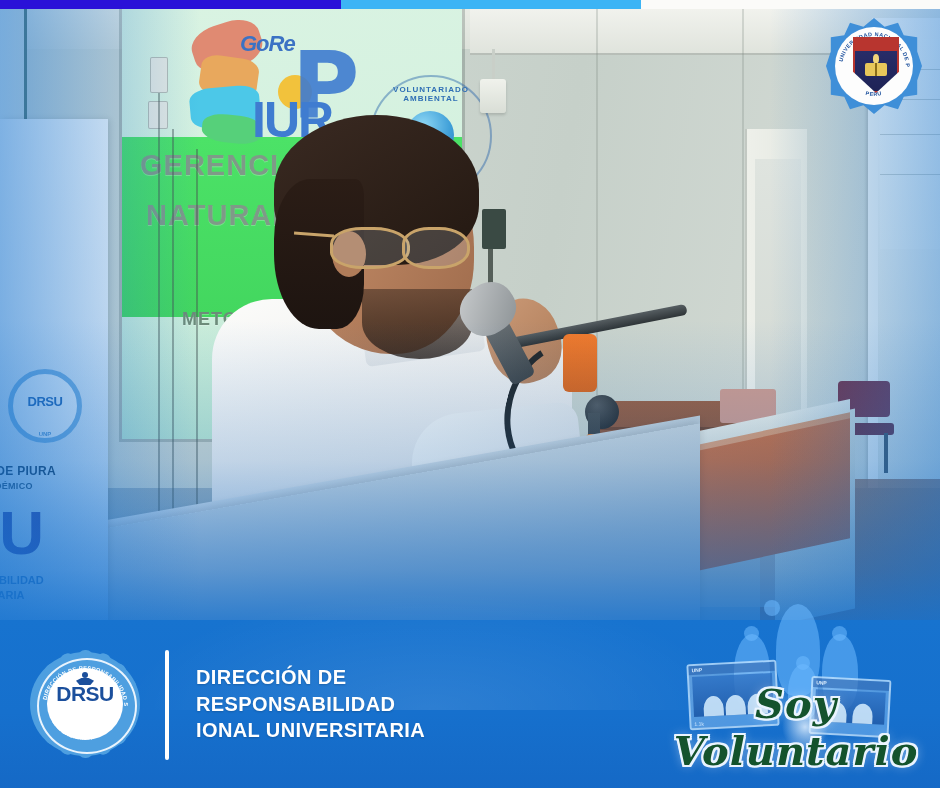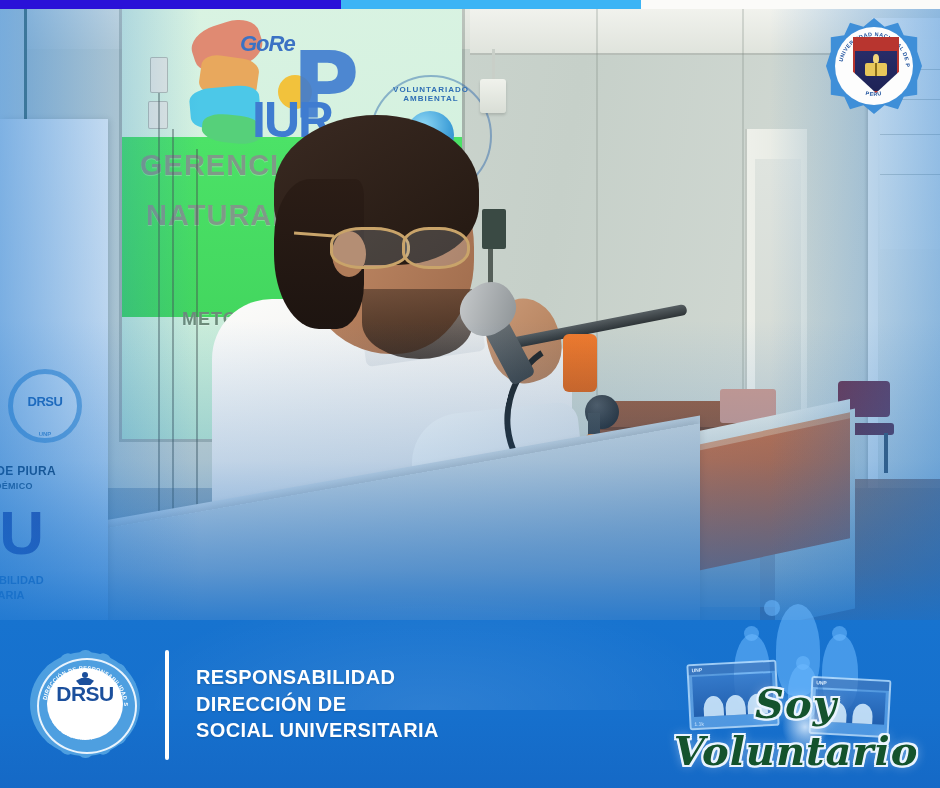--- a/index.html
+++ b/index.html
@@ -482,23 +482,23 @@
         <b></b>
         <s></s>
       </div>
     <div class="word">DRSU</div>
     <div class="unp">UNP</div>
   </div>
 
   <div class="divider"></div>
 
   <div class="ftitle">
+    <div>DIRECCIÓN DE</div>
     <div>RESPONSABILIDAD</div>
-    <div>DIRECCIÓN DE</div>
-    <div>SOCIAL UNIVERSITARIA</div>
+    <div>IONAL UNIVERSITARIA</div>
   </div>
 
   <div class="sv">
     <div class="sil" style="left:116px;top:4px;width:44px;height:92px"></div>
     <div class="sil" style="left:104px;top:0px;width:16px;height:16px;border-radius:50%"></div>
     <div class="sil" style="left:74px;top:34px;width:36px;height:76px"></div>
     <div class="sil" style="left:84px;top:26px;width:15px;height:15px;border-radius:50%"></div>
     <div class="sil" style="left:162px;top:34px;width:36px;height:76px"></div>
     <div class="sil" style="left:172px;top:26px;width:15px;height:15px;border-radius:50%"></div>
     <div class="sil" style="left:128px;top:64px;width:30px;height:56px"></div>

